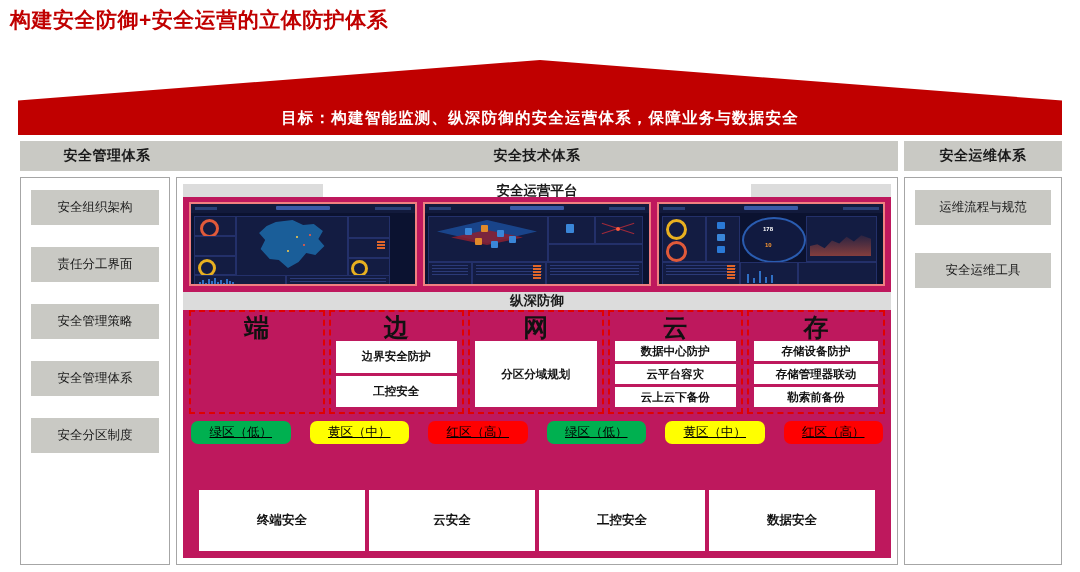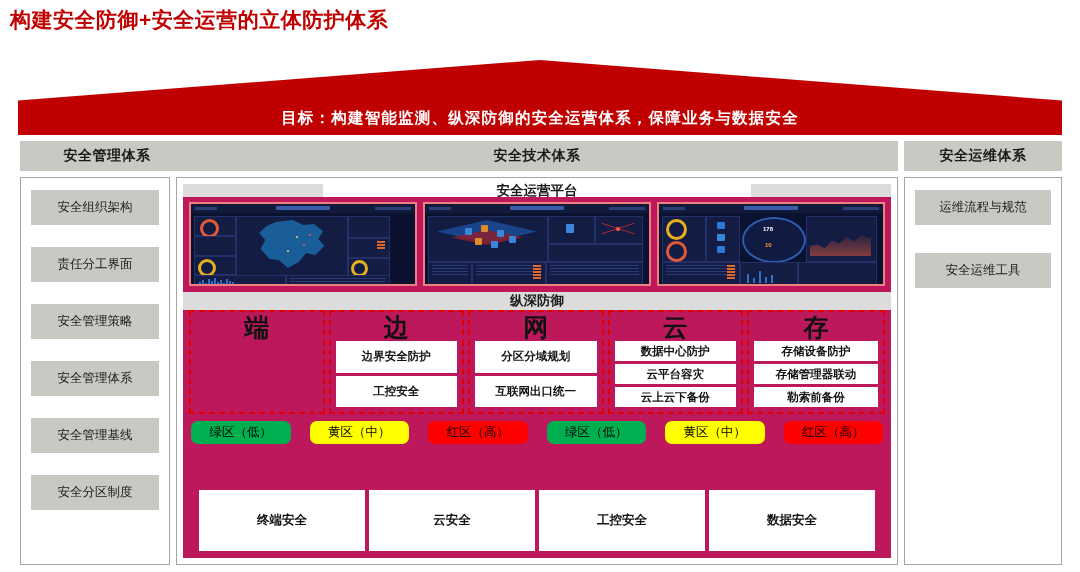--- a/index.html
+++ b/index.html
@@ -99,21 +99,21 @@
     padding:2px 5px 5px 5px;display:flex;flex-direction:column;}
   .def-col.c5{flex:1.02;}
   .def-head{text-align:center;font-size:25px;font-weight:bold;color:#111;
     line-height:1.0;margin:1px 0 1px 0;}
   .def-items{display:flex;flex-direction:column;gap:3px;flex:1;}
   .def-item{background:#ffffff;color:#111;font-size:11.5px;font-weight:bold;
     text-align:center;display:flex;align-items:center;justify-content:center;
     flex:1;white-space:nowrap;min-height:20px;}
 
   
-  .zones{display:flex;gap:19px;padding:7px 8px 3px 8px;}
+  .zones{display:flex;gap:19px;padding:7px 8px 3px 8px;text-decoration:underline;}
   .zone{flex:1;border-radius:7px;text-align:center;font-size:12.5px;
     color:#000;padding:3px 0;white-space:nowrap;}
 
   
   .domains{display:flex;gap:4px;padding:2px 16px 7px 16px;}
   .domain-box{flex:1;background:#ffffff;color:#111;font-size:12.5px;font-weight:bold;
     text-align:center;padding:22px 0;white-space:nowrap;margin-top:41px;}
 </style>
 </head>
 <body>
@@ -129,21 +129,20 @@
 
   <div class="hdr hdr-left">安全管理体系</div>
   <div class="hdr hdr-mid">安全技术体系</div>
   <div class="hdr hdr-right">安全运维体系</div>
 
   <div class="col col-left">
     <div class="side-item">安全组织架构</div>
     <div class="side-item">责任分工界面</div>
     <div class="side-item">安全管理策略</div>
     <div class="side-item">安全管理体系</div>
-    <div class="side-item">安全管理基线</div>
     <div class="side-item">安全分区制度</div>
   </div>
 
   <div class="col col-right">
     <div class="side-item">运维流程与规范</div>
     <div class="side-item">安全运维工具</div>
   </div>
 
   <div class="center">
     <div class="center-inner">
@@ -309,21 +308,20 @@
           <div class="def-items">
             <div class="def-item">边界安全防护</div>
             <div class="def-item">工控安全</div>
           </div>
         </div>
 
         <div class="def-col">
           <div class="def-head">网</div>
           <div class="def-items">
             <div class="def-item">分区分域规划</div>
-            <div class="def-item">互联网出口统一</div>
           </div>
         </div>
 
         <div class="def-col">
           <div class="def-head">云</div>
           <div class="def-items">
             <div class="def-item">数据中心防护</div>
             <div class="def-item">云平台容灾</div>
             <div class="def-item">云上云下备份</div>
           </div>

